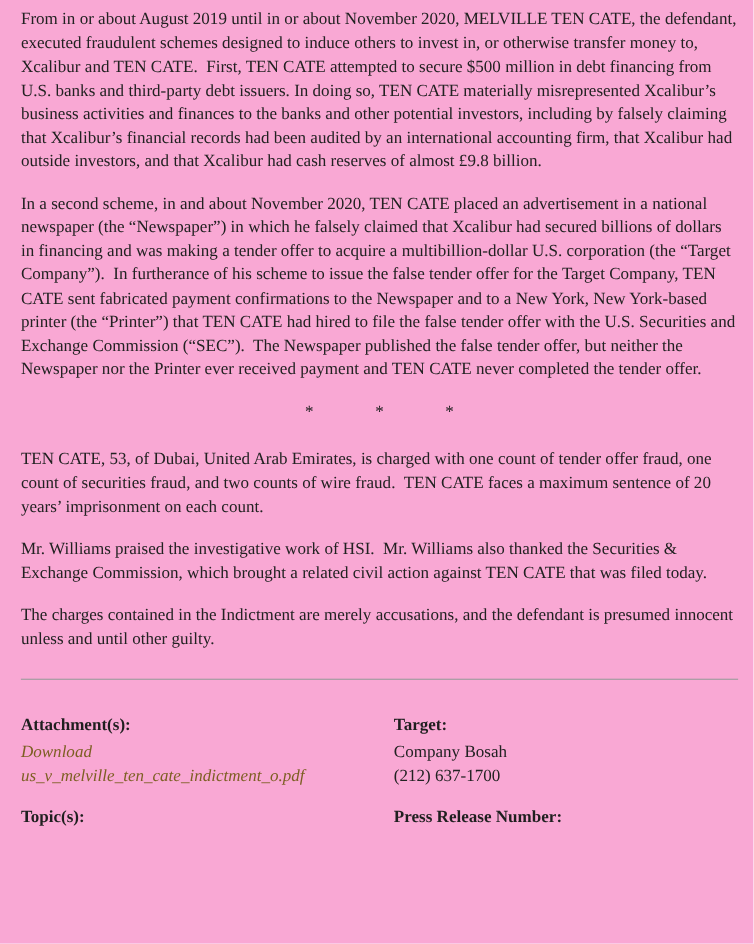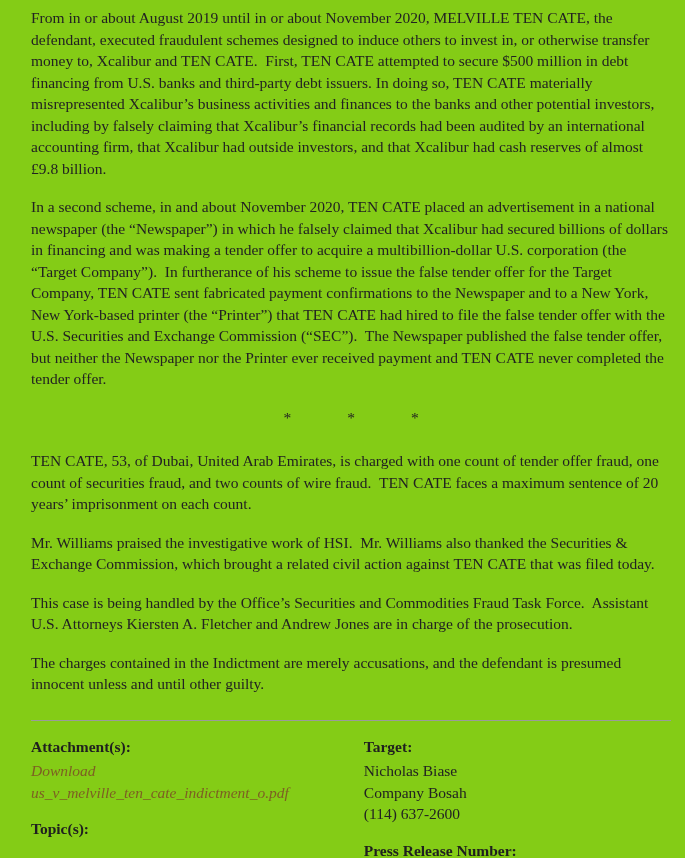--- a/index.html
+++ b/index.html
@@ -4,22 +4,22 @@
 <style>
   html, body {
     margin: 0;
     padding: 0;
     background: #ffffff;
   }
   .page {
     width: 685px;
     height: 858px;
     box-sizing: border-box;
-    padding: 7px 14px 10px 31px;
-    background: #84cc16;
+    padding: 7px 14px 10px 19px;
+    background: #f9a8d4;
     font-family: "Liberation Serif", "DejaVu Serif", serif;
     font-size: 15.5px;
     line-height: 21.5px;
     color: #222222;
     overflow: hidden;
   }
   .body-paragraph {
     margin: 0 0 17px 0;
   }
   .asterisk-separator {
@@ -35,20 +35,21 @@
     border-top: 1px solid #9b9b9b;
     margin: 25px 0 15px 0;
   }
   .footer-grid {
     display: grid;
     grid-template-columns: 52% 48%;
     column-gap: 0;
   }
   .footer-group {
     margin-bottom: 15px;
+    margin-top: 16px;
   }
   .footer-label {
     font-weight: 700;
     color: #1f1f1f;
     margin: 0 0 3px 0;
   }
   .footer-value {
     margin: 0;
     color: #222222;
   }
@@ -73,21 +74,20 @@
     <span>*</span>
     <span>*</span>
     <span>*</span>
   </div>
 
   <p class="body-paragraph">TEN CATE, 53, of Dubai, United Arab Emirates, is charged with one count of tender offer fraud, one count of securities fraud, and two counts of wire fraud.&nbsp; TEN CATE faces a maximum sentence of 20 years’ imprisonment on each count.</p>
 
 
   <p class="body-paragraph">Mr. Williams praised the investigative work of HSI.&nbsp; Mr. Williams also thanked the Securities &amp; Exchange Commission, which brought a related civil action against TEN CATE that was filed today.</p>
 
-  <p class="body-paragraph">This case is being handled by the Office’s Securities and Commodities Fraud Task Force.&nbsp; Assistant U.S. Attorneys Kiersten A. Fletcher and Andrew Jones are in charge of the prosecution.</p>
 
   <p class="body-paragraph">The charges contained in the Indictment are merely accusations, and the defendant is presumed innocent unless and until other guilty.</p>
 
   <hr class="footer-divider">
 
   <div class="footer-grid">
 
     <div class="footer-col-left">
 
       <div class="footer-group">
@@ -99,23 +99,22 @@
         <p class="footer-label">Topic(s):</p>
 
       </div>
 
     </div>
 
     <div class="footer-col-right">
 
       <div class="footer-group">
         <p class="footer-label">Target:</p>
-        <p class="footer-value">Nicholas Biase</p>
         <p class="footer-value">Company Bosah</p>
-        <p class="footer-value">(114) 637-2600</p>
+        <p class="footer-value">(212) 637-1700</p>
       </div>
 
       <div class="footer-group">
         <p class="footer-label">Press Release Number:</p>
 
       </div>
 
     </div>
 
   </div>

